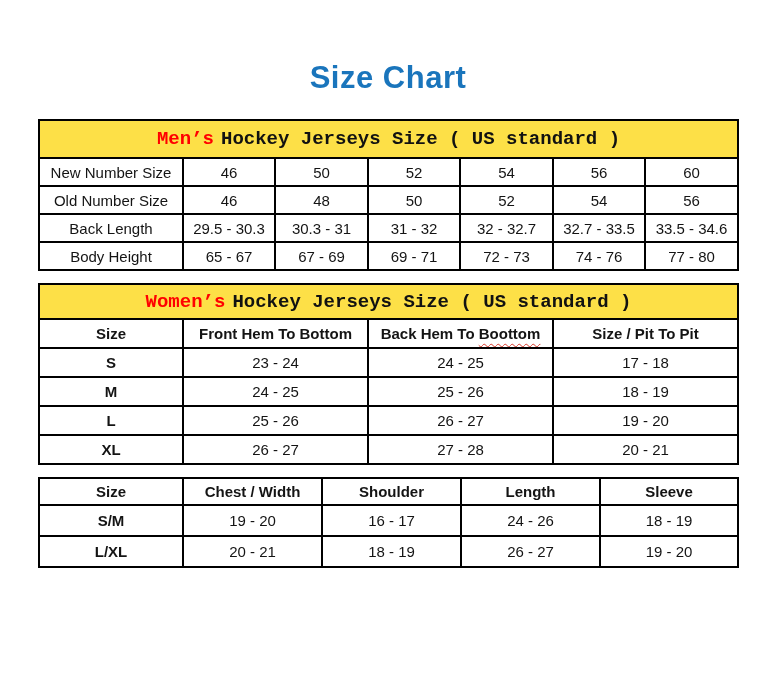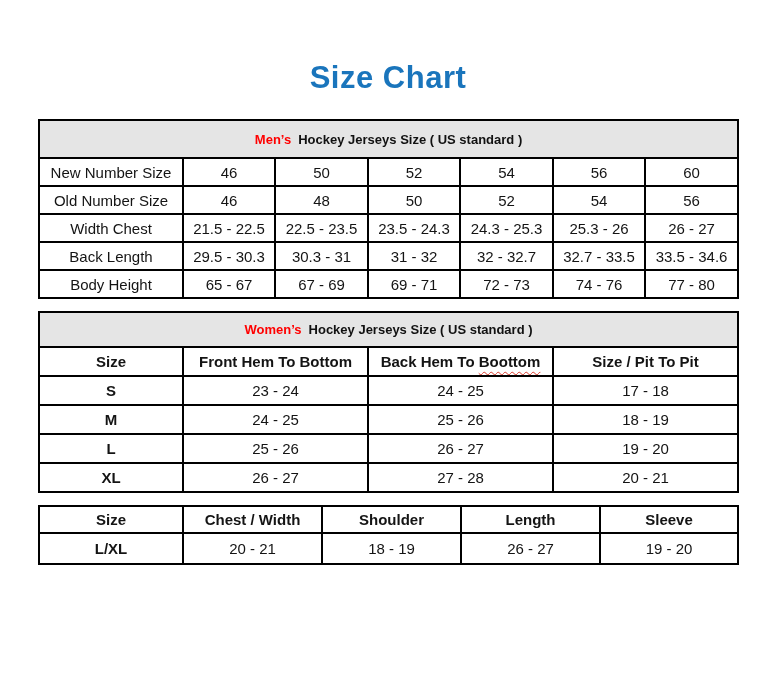--- a/index.html
+++ b/index.html
@@ -12,21 +12,21 @@
     font-size:31px;font-weight:bold;color:#1a75bc;letter-spacing:0.5px;
   }
   .tables{position:absolute;top:119px;left:38px;width:699px;}
   table{border-collapse:collapse;width:699px;table-layout:fixed;}
   table + table{margin-top:12px;}
   th,td{
     border:2px solid #000000;text-align:center;vertical-align:middle;
     padding:0;font-size:15px;overflow:hidden;white-space:nowrap;
   }
   .band{
-    background:#e5e5e5;font-size:13px;font-weight:bold;height:36px;color:#111;
+    background:#fde047;font-size:19px;font-weight:bold;height:36px;color:#111;font-family:Liberation Mono, monospace;
   }
   .band .accent{color:#ff0000;margin-right:7px;}
   .colhead{font-weight:bold;height:26px;}
   .men-table td{height:26px;margin-top:48px;}
   .women-table td{height:27px;}
   .women-table .band{height:33px;}
   .women-table .colhead{height:27px;}
   .youth-table .band{height:27px;}
   .youth-table .colhead{height:25px;}
   .youth-table td{height:29px;}
@@ -72,29 +72,20 @@
         <td>60</td>
       </tr>
       <tr>
         <td>Old Number Size</td>
         <td>46</td>
         <td>48</td>
         <td>50</td>
         <td>52</td>
         <td>54</td>
         <td>56</td>
-      </tr>
-      <tr>
-        <td>Width Chest</td>
-        <td>21.5 - 22.5</td>
-        <td>22.5 - 23.5</td>
-        <td>23.5 - 24.3</td>
-        <td>24.3 - 25.3</td>
-        <td>25.3 - 26</td>
-        <td>26 - 27</td>
       </tr>
       <tr>
         <td>Back Length</td>
         <td>29.5 - 30.3</td>
         <td>30.3 - 31</td>
         <td>31 - 32</td>
         <td>32 - 32.7</td>
         <td>32.7 - 33.5</td>
         <td>33.5 - 34.6</td>
       </tr>
@@ -169,20 +160,27 @@
       </colgroup>
       <tbody>
       <tr>
         <th class="colhead">Size</th>
         <th class="colhead">Chest / Width</th>
         <th class="colhead">Shoulder</th>
         <th class="colhead">Length</th>
         <th class="colhead">Sleeve</th>
       </tr>
       <tr>
+        <td class="size-col">S/M</td>
+        <td>19 - 20</td>
+        <td>16 - 17</td>
+        <td>24 - 26</td>
+        <td>18 - 19</td>
+      </tr>
+      <tr>
         <td class="size-col">L/XL</td>
         <td>20 - 21</td>
         <td>18 - 19</td>
         <td>26 - 27</td>
         <td>19 - 20</td>
       </tr>
     </tbody>
       </table>
 
   </div>

